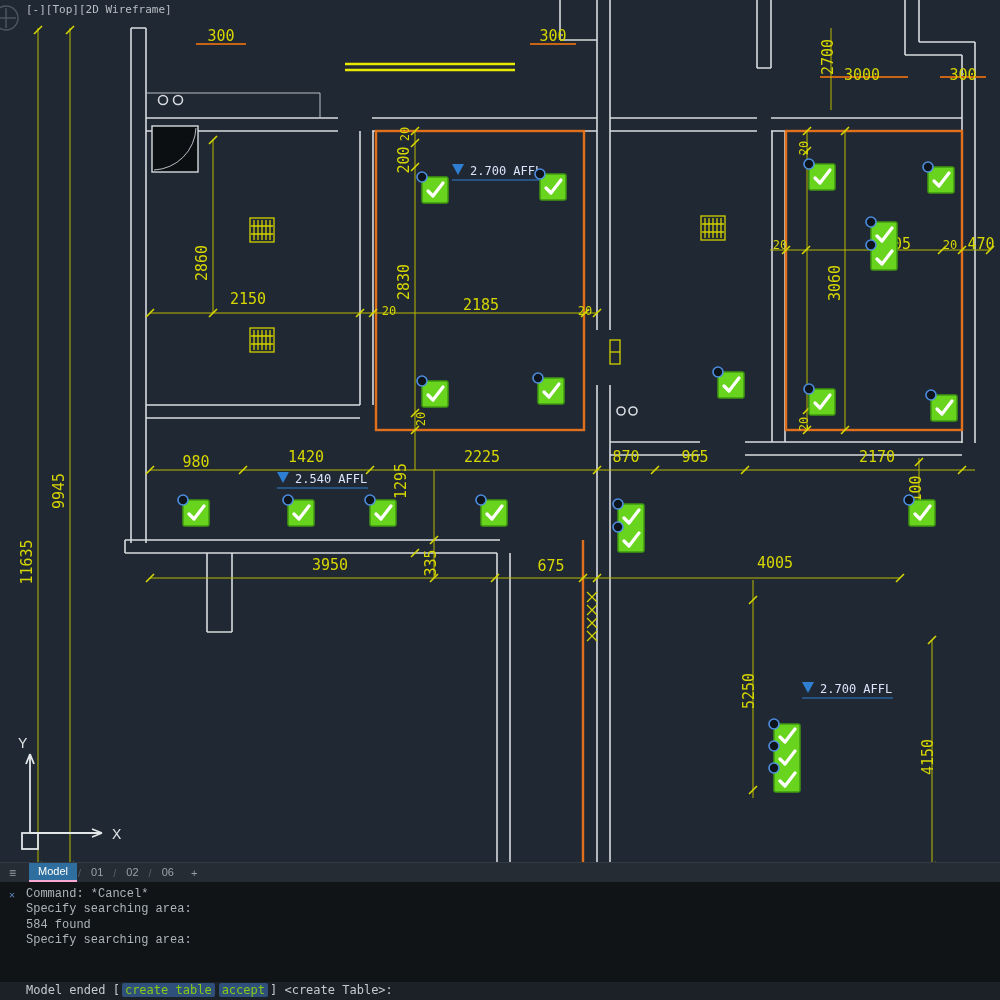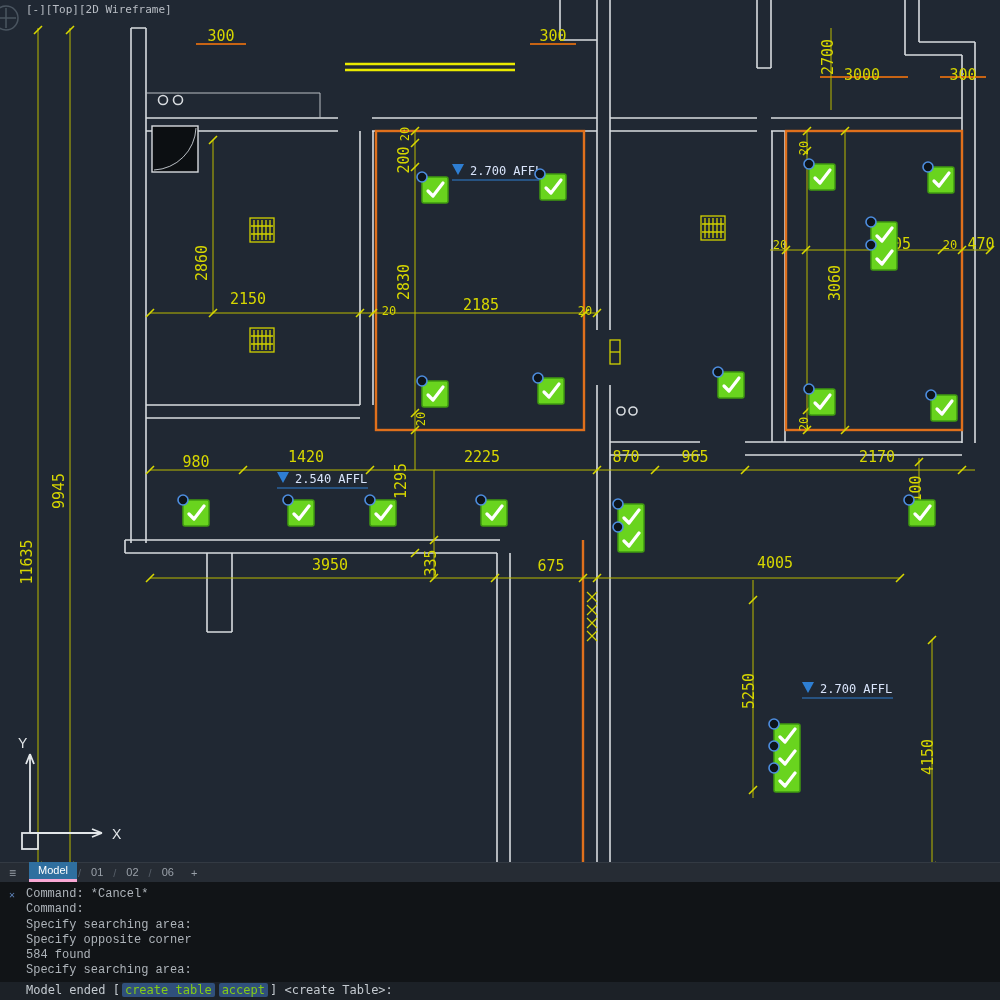--- a/index.html
+++ b/index.html
@@ -25,21 +25,21 @@
   .mk{stroke:#ffffff;stroke-width:3.2;fill:none;stroke-linecap:round;stroke-linejoin:round;}
   .mb{fill:#0e151c;stroke:#4e8ee0;stroke-width:1.6;}
   .vp{fill:#b9bec5;font-family:"DejaVu Sans Mono",monospace;font-size:11px;}
   .navc{stroke:#4a5560;stroke-width:1.5;fill:none;}
   .ucs{stroke:#e2e6e9;stroke-width:1.8;fill:none;}
   .ucslabel{fill:#e2e6e9;font-family:"Liberation Sans",sans-serif;font-size:14px;}
   
   .tabbar{height:19px;background:#262c34;border-top:1px solid #333a43;display:flex;align-items:center;font-size:11px;color:#9aa1a9;}
   .hamburger{padding:0 9px;font-size:12px;color:#9aa1a9;}
   .tab{padding:1px 9px;line-height:15px;}
-  .tab.active{background:#2f6f9f;color:#ffffff;border-bottom:4px solid #f9a8d4;margin-left:4px;}
+  .tab.active{background:#2f6f9f;color:#ffffff;border-bottom:2px solid #f9a8d4;margin-left:4px;}
   .sep{color:#565e68;padding:0 1px;}
   .plus{padding:0 8px;color:#9aa1a9;}
   
   .cmd{height:119px;background:#111417;color:#aeb4ba;font-family:"DejaVu Sans Mono",monospace;font-size:12px;position:relative;padding-top:5px;box-sizing:border-box;}
   .cmd-line{height:15.3px;white-space:pre;padding-left:26px;font-family:Liberation Mono, monospace;}
   .cmd-icon{position:absolute;left:9px;top:7px;color:#5d82b8;font-size:10px;}
   .cmd-prompt{position:absolute;left:0;right:0;bottom:0;height:17px;background:#1c2127;color:#c3c9cf;white-space:pre;padding:1px 8px 0 26px;overflow:hidden;}
   .chip{background:#30507c;color:#84cc16;padding:0 3px;margin:0 2px;border-radius:2px;}
 </style>
 </head>
@@ -241,21 +241,19 @@
     <span class="sep">/</span>
     <span class="tab">02</span>
     <span class="sep">/</span>
     <span class="tab">06</span>
     <span class="plus">+</span>
   </div>
 
   <div class="cmd">
     <span class="cmd-icon">✕</span>
     <div class="cmd-line">Command: *Cancel*</div>
-    <div class="cmd-line">Command:</div>
     <div class="cmd-line">Specify searching area:</div>
-    <div class="cmd-line">Specify opposite corner</div>
     <div class="cmd-line">584 found</div>
     <div class="cmd-line">Specify searching area:</div>
     <div class="cmd-prompt"><span>Model ended [</span><span class="chip">create table</span><span class="chip">accept</span><span>] &lt;create Table&gt;:</span></div>
   </div>
 
 </div>
 
 </body></html>

